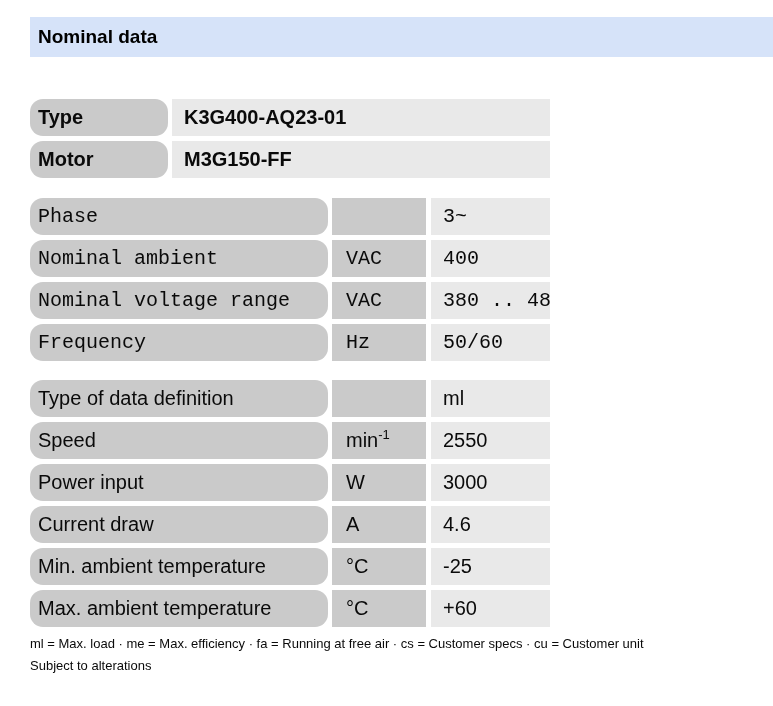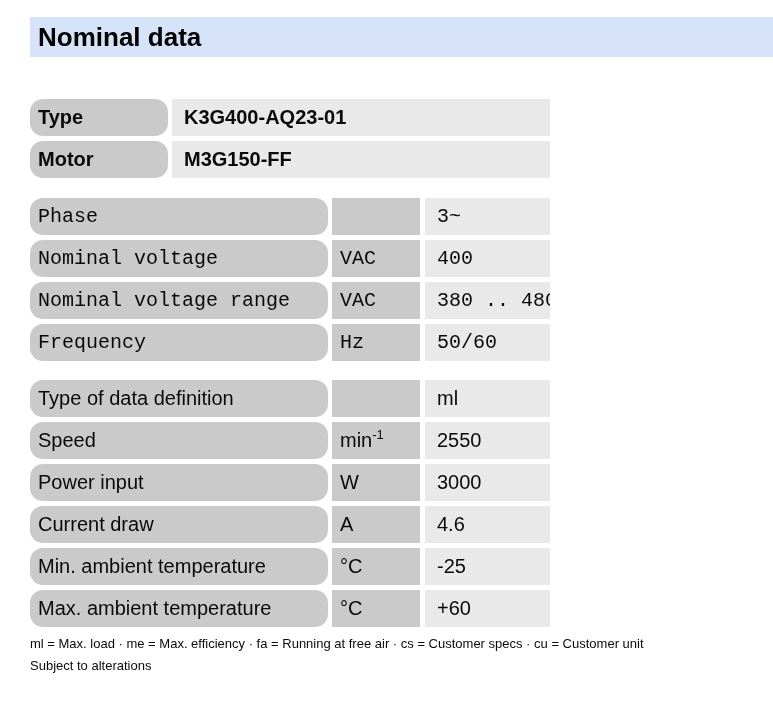--- a/index.html
+++ b/index.html
@@ -20,38 +20,38 @@
   .title-bar {
     margin: 17px 0 0 30px;
     height: 40px;
     background: #d6e3f9;
     display: flex;
     align-items: center;
   }
   .title-bar h1 {
     margin: 0;
     padding-left: 8px;
-    font-size: 26px;
+    font-size: 19px;
     font-weight: bold;
     color: #000000;
     letter-spacing: 0px;
   }
 
   
   .tbl { margin-left: 30px; width: 520px; }
   .row { display: flex; height: 37px; margin-bottom: 5px; }
   .cell {
     display: flex;
     align-items: center;
     font-size: 20px;
     white-space: nowrap;
     overflow: hidden;
   }
   .lbl  { background: #cacaca; padding-left: 8px; border-radius: 13px;  }
-  .unit { background: #cacaca; padding-left: 8px; }
+  .unit { background: #cacaca; padding-left: 14px; }
   .val  { background: #e9e9e9; padding-left: 12px; }
 
   .t1 { margin-top: 42px; }
   .t1 .lbl { width: 130px; margin-right: 4px; font-weight: bold; }
   .t1 .val { flex: 1; font-weight: bold; }
 
   .t2 { margin-top: 20px; font-family: Liberation Mono, monospace; }
   .t3 { margin-top: 19px; }
   .t2 .lbl, .t3 .lbl { width: 290px; margin-right: 4px; }
   .t2 .unit, .t3 .unit { width: 80px; margin-right: 5px; }
@@ -95,21 +95,21 @@
 
   <div class="tbl t2">
     <div class="row">
       <div class="cell lbl">Phase</div>
       <div class="cell unit">
         <span></span>
       </div>
       <div class="cell val">3~</div>
     </div>
     <div class="row">
-      <div class="cell lbl">Nominal voltage</div>
+      <div class="cell lbl">Nominal ambient</div>
       <div class="cell unit">
         <span>VAC</span>
       </div>
       <div class="cell val">400</div>
     </div>
     <div class="row">
       <div class="cell lbl">Nominal voltage range</div>
       <div class="cell unit">
         <span>VAC</span>
       </div>

